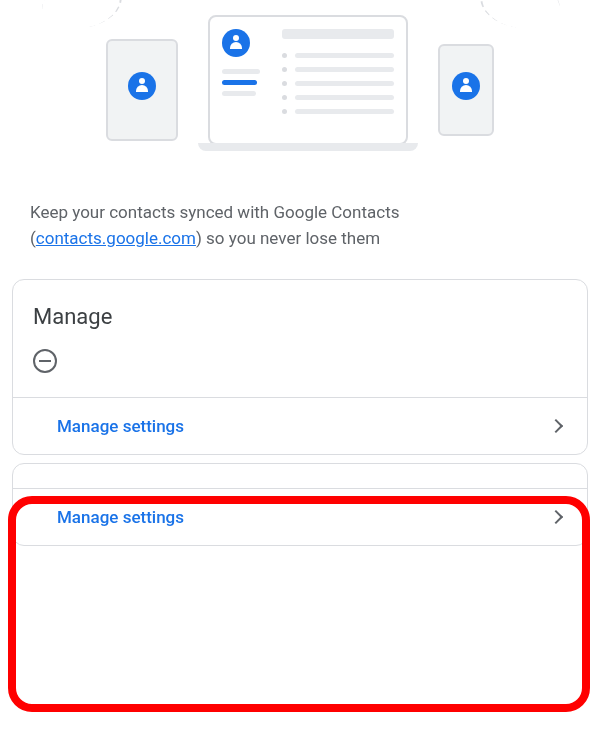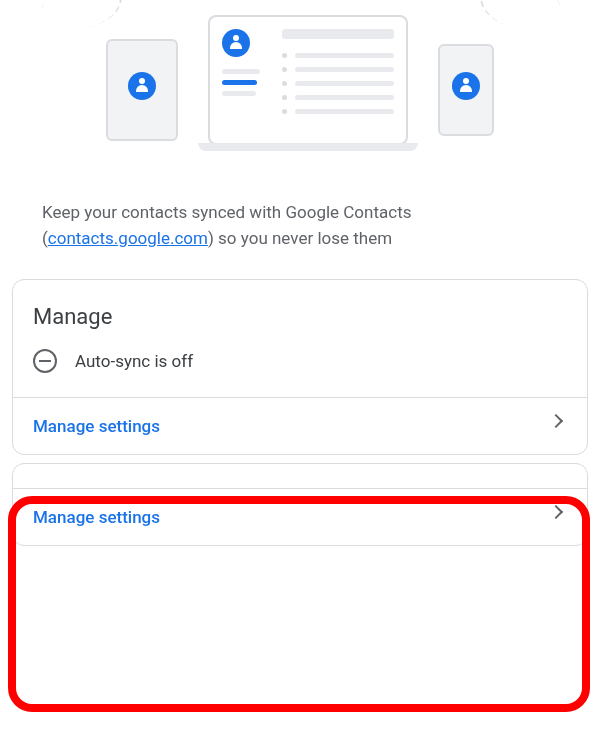--- a/index.html
+++ b/index.html
@@ -141,21 +141,20 @@
       background: #f1f3f4;
       display: flex;
       align-items: center;
       justify-content: center;
     }
     .description {
       padding: 20px 30px 20px 30px;
       color: #5f6368;
       font-size: 17px;
       line-height: 1.5;
-      margin-left: 12px;
     }
     .description a {
       color: #1a73e8;
       text-decoration: underline;
     }
     .card {
       margin: 8px 12px;
       border: 1px solid #dadce0;
       border-radius: 12px;
       padding: 24px 20px 0 20px;
@@ -192,24 +191,25 @@
       font-size: 17px;
       color: #3c4043;
     }
     .divider {
       height: 1px;
       background: #dadce0;
       margin: 0 -20px;
     }
     .manage-row {
       display: flex;
-      align-items: flex-start;
+      align-items: center;
       justify-content: space-between;
       padding: 18px 0;
       cursor: pointer;
+      margin-left: 24px;
     }
     .manage-text {
       color: #1a73e8;
       font-size: 17px;
       font-weight: 500;
     }
     .chevron {
       width: 10px;
       height: 10px;
       border-right: 2.5px solid #5f6368;
@@ -300,21 +300,20 @@
 </div>
 
 <div class="description">
   <span>Keep your contacts synced with Google Contacts (</span><a href="#">contacts.google.com</a><span>) so you never lose them</span>
 </div>
 
 <div class="card">
   <div class="card-title">Manage</div>
   <div class="status-row">
     <div class="minus-icon"></div>
-    <div class="status-text">Auto-sync is off</div>
   </div>
   <div class="divider"></div>
   <div class="manage-row">
     <span class="manage-text">Manage settings</span>
     <span class="chevron"></span>
   </div>
 </div>
 
 <div class="card">
   <div class="divider"></div>

